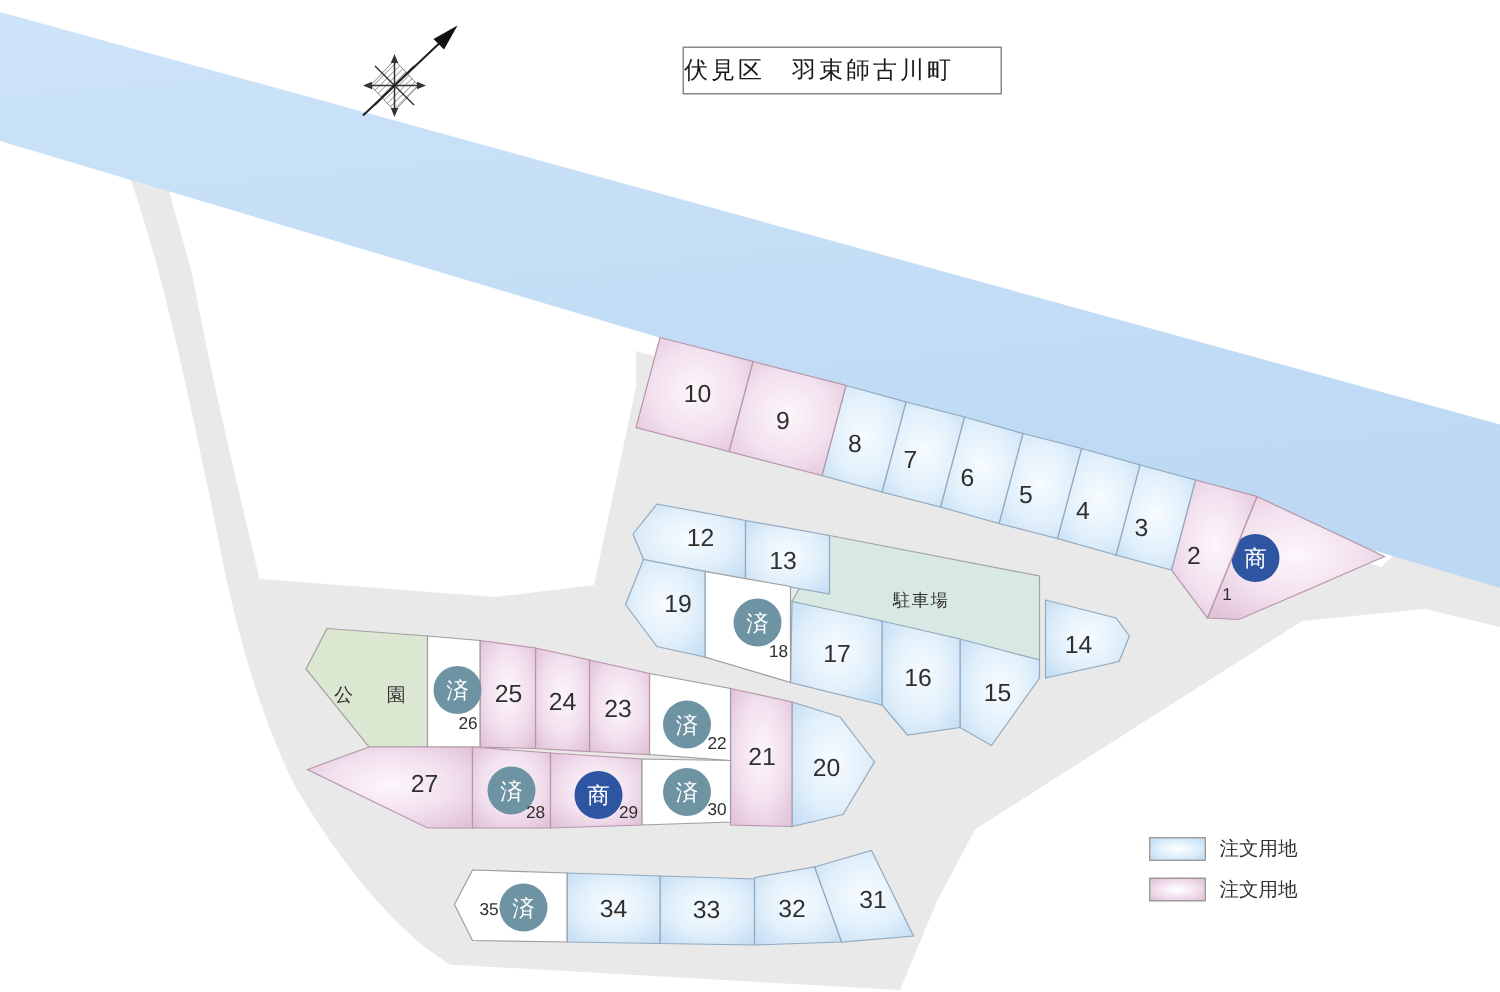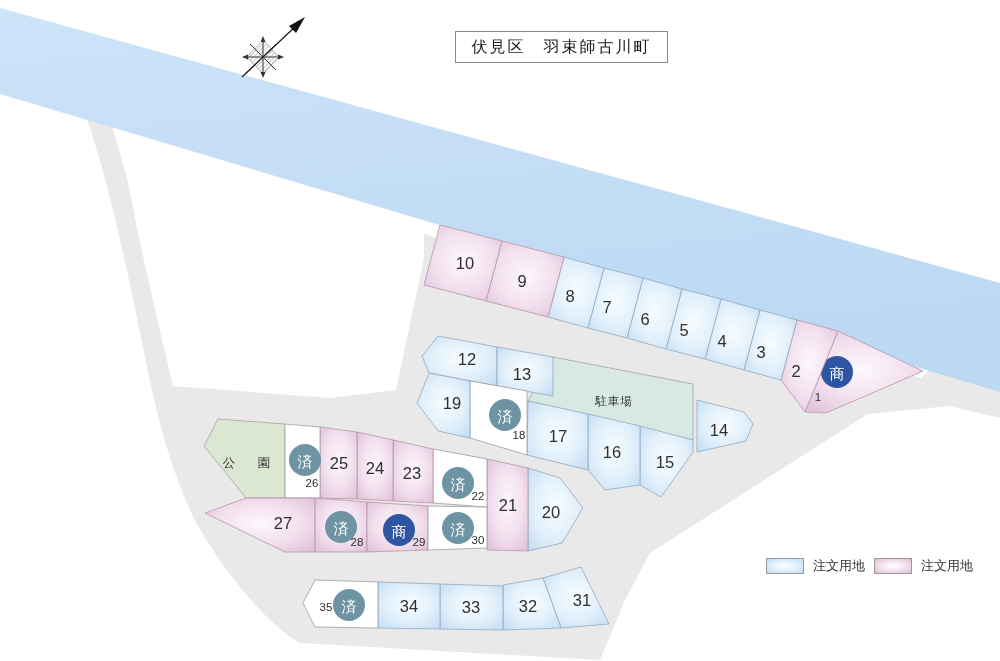--- a/index.html
+++ b/index.html
@@ -10,25 +10,25 @@
   #map{position:absolute;left:0;top:0;}
   svg text{font-family:"Liberation Sans","DejaVu Sans",sans-serif;}
   .lot-num{fill:#2f2f2f;font-size:16.5px;}
   .lot-num-sm{fill:#2f2f2f;font-size:11.5px;}
   .badge-txt{fill:#ffffff;font-size:15px;}
   .area-label{fill:#333333;font-size:11.5px;letter-spacing:1px;}
   .park-label{fill:#333333;font-size:12.5px;letter-spacing:5px;}
   #title-box{
     position:absolute;left:455px;top:31px;width:211px;height:30px;
     background:#ffffff;border:1px solid #8a8a8a;
-    display:flex;align-items:center;justify-content:center;
+    display:flex;align-items:center;justify-content:flex-start;
     font-size:16px;color:#1a1a1a;letter-spacing:2px;
   }
   #legend{
-    position:absolute;left:766px;top:557px;display:flex;flex-direction:row;gap:9px;
+    position:absolute;left:766px;top:557px;display:flex;flex-direction:column;gap:9px;
   }
   .legend-row{display:flex;align-items:center;gap:9px;}
   .swatch{width:38px;height:16px;border:1px solid #9a9a9a;box-sizing:border-box;}
   .sw-order{background:radial-gradient(ellipse at center,#ffffff 0%,#ddeefb 55%,#bedaf2 100%);}
   .sw-built{background:radial-gradient(ellipse at center,#ffffff 0%,#f2dfed 55%,#ddbed5 100%);}
   .legend-label{font-size:13px;color:#333;}
 </style>
 </head>
 <body>
 

